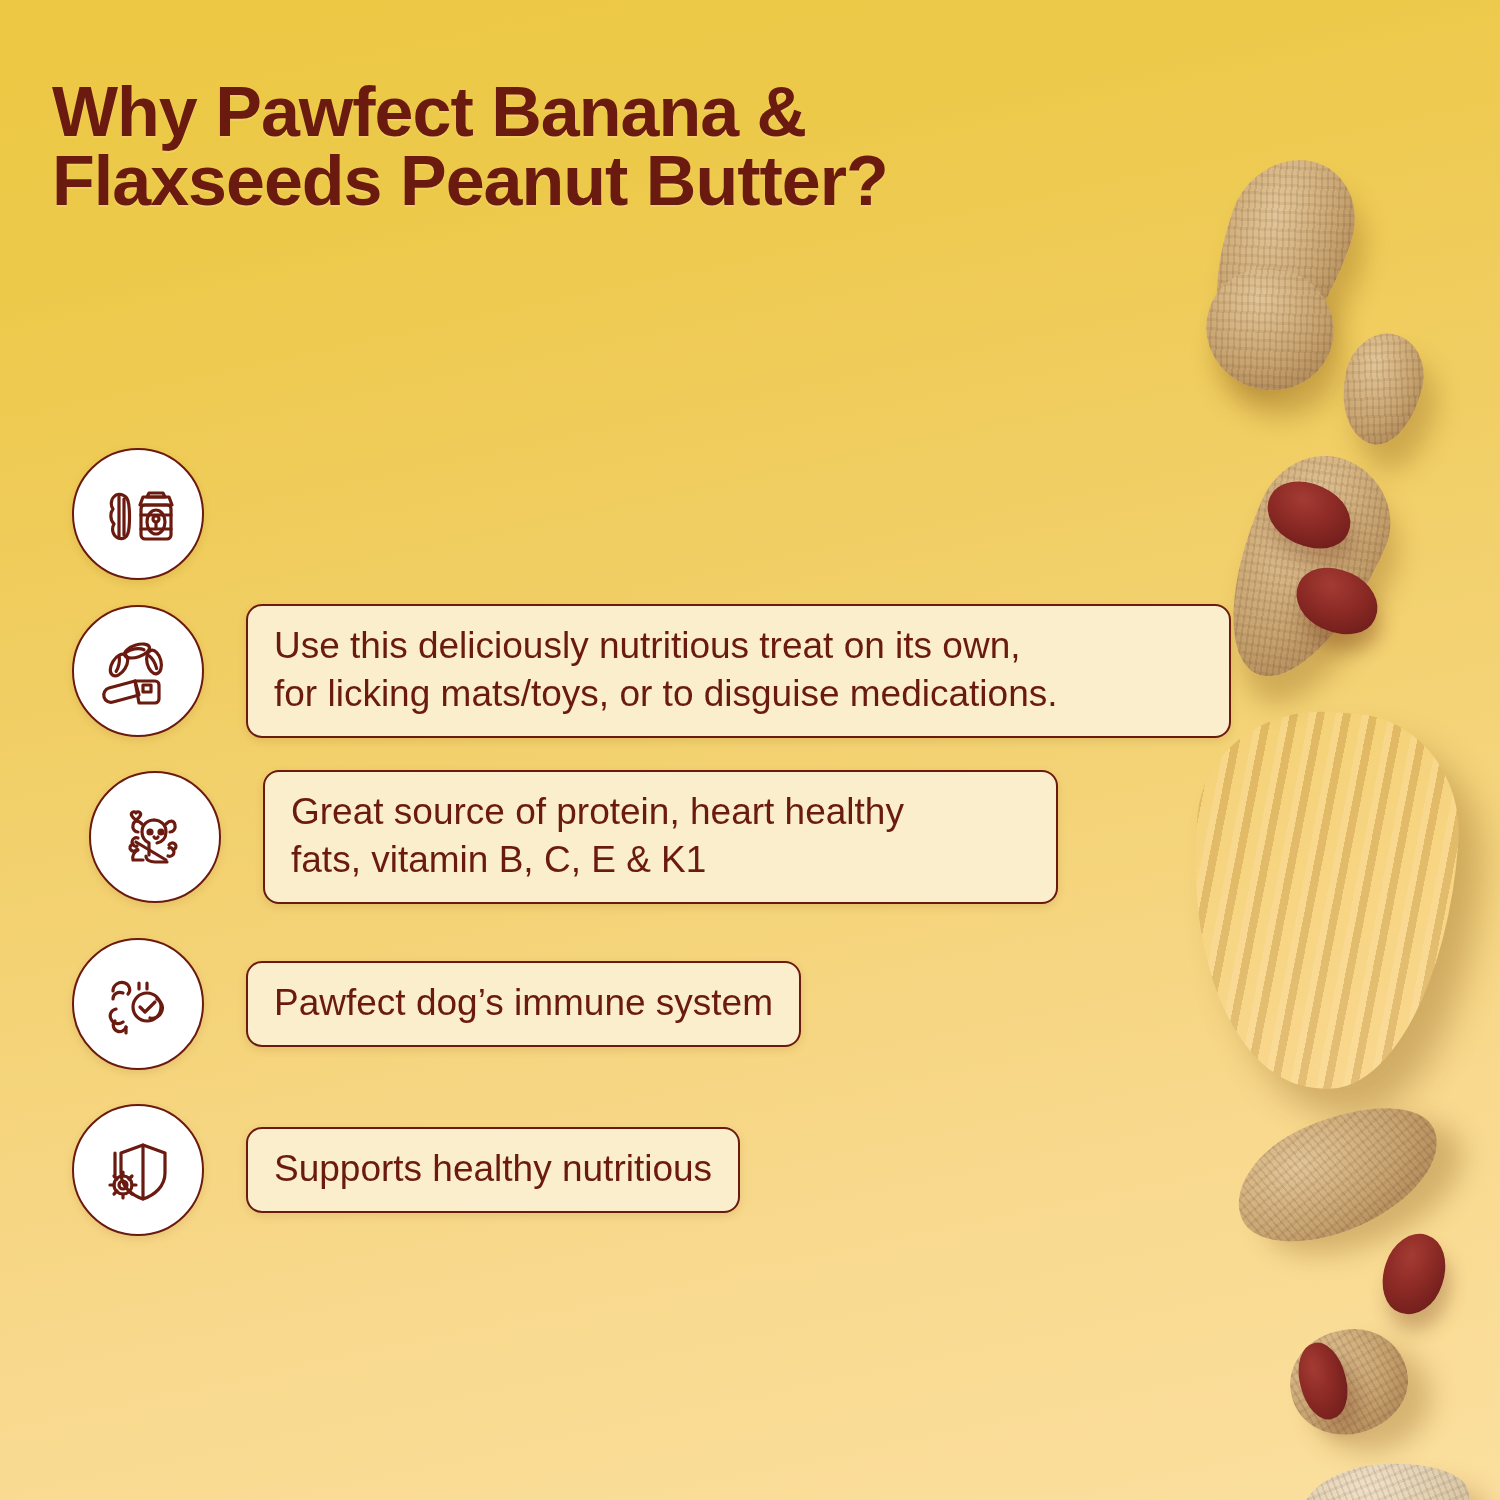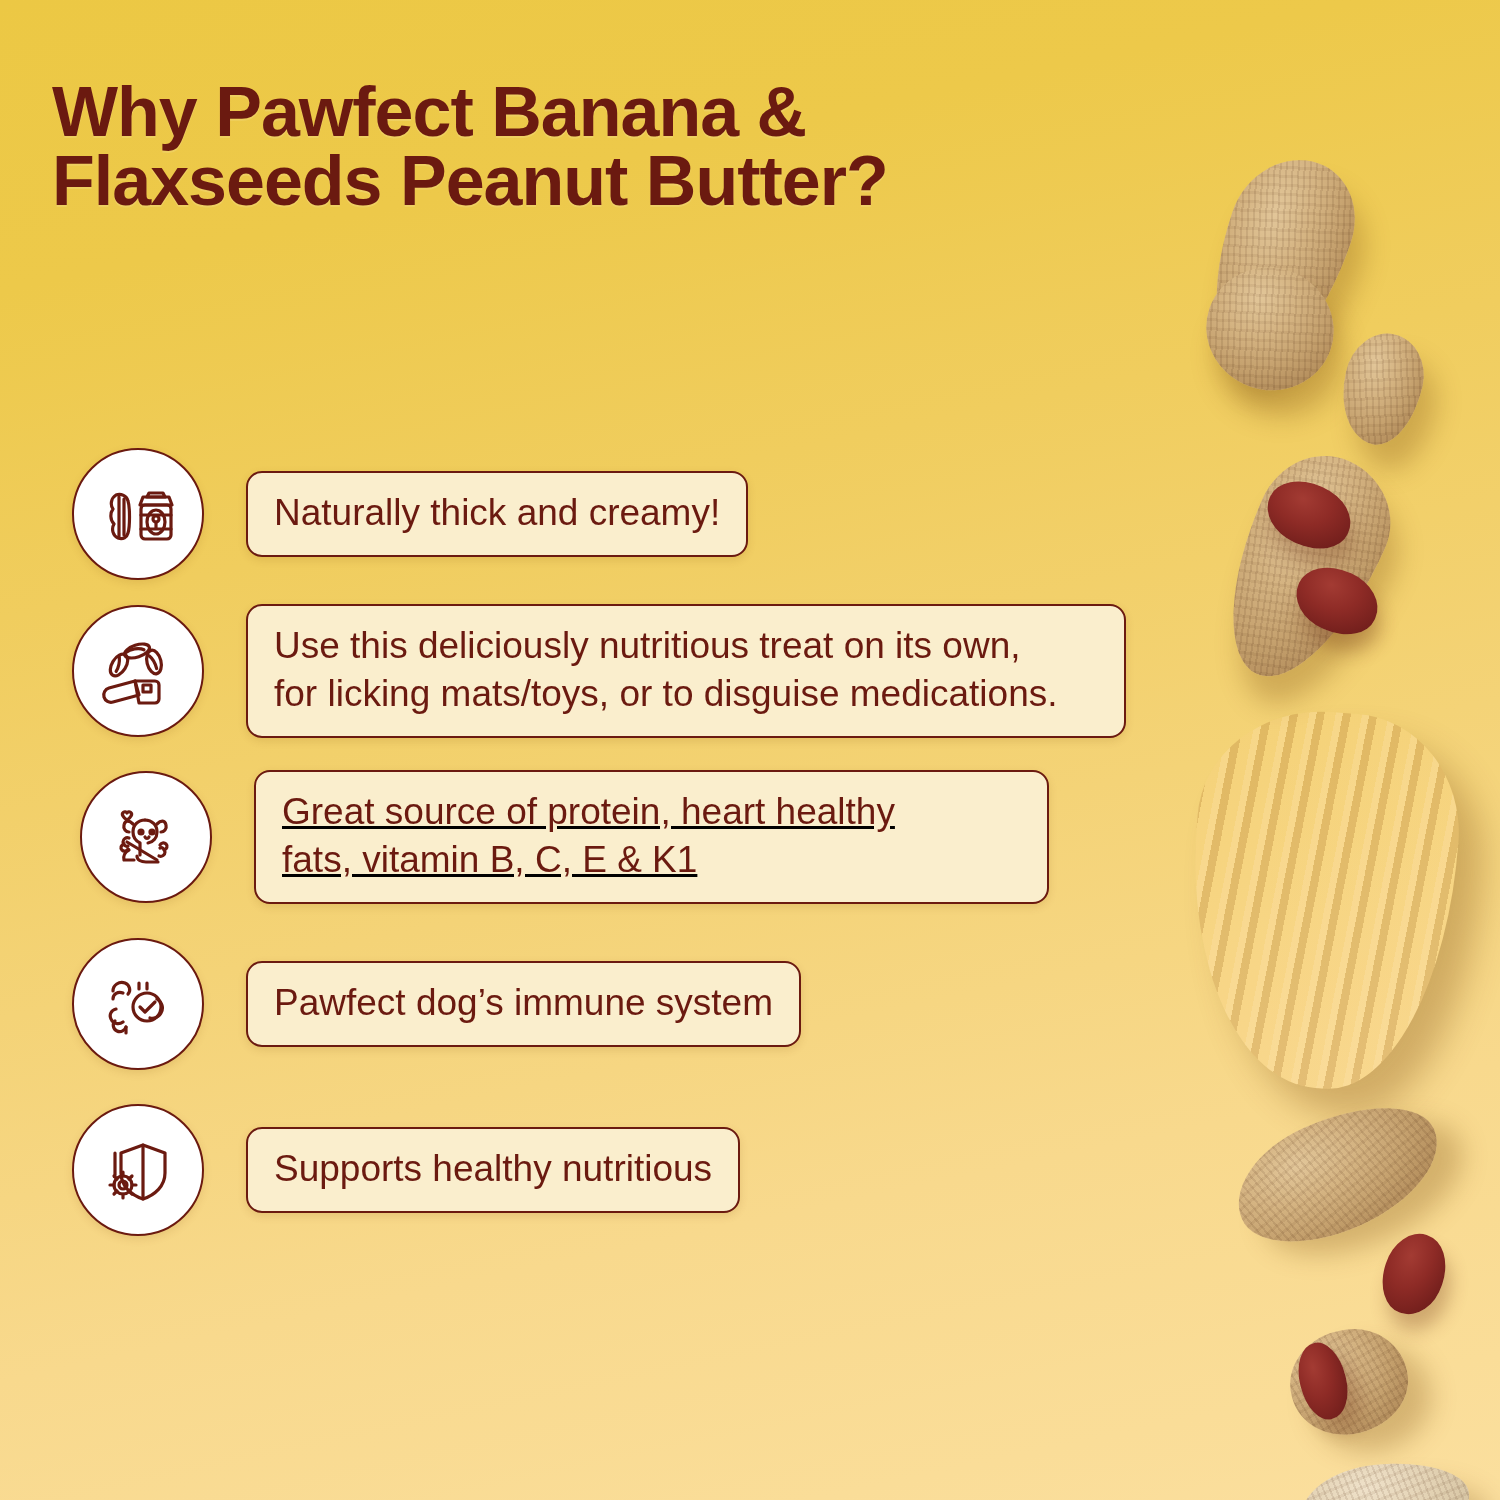--- a/index.html
+++ b/index.html
@@ -41,21 +41,21 @@
     border-radius:16px;
     box-shadow:0 3px 8px rgba(120,70,10,0.14);
     padding:16px 26px 18px 26px;
     color:#6b1a10;
     font-size:37px;
     line-height:1.30;
     white-space:pre-line;
     box-sizing:border-box;
   }
   .b-wide{width:795px;}
-  .b-xwide{width:880px;}
+  .b-xwide{width:985px;}
   .b-fit{display:inline-block;}
   
   .decor{position:absolute;inset:0;pointer-events:none;}
   .shell{
     position:absolute;
     background:radial-gradient(ellipse at 34% 28%, #e2c79c 0%, #d4b484 32%, #c5a270 58%, #ad8757 88%);
     box-shadow:18px 22px 26px rgba(120,72,16,0.28);
   }
   .shell:after{
     content:"";position:absolute;inset:0;border-radius:inherit;
@@ -143,42 +143,41 @@
           <rect x="42" y="30" width="30" height="34" rx="4"></rect>
           <path d="M44 22h26l3 8H41z"></path>
           <path d="M50 18h14l2 4H48z"></path>
           <path d="M42 40h30"></path>
           <path d="M42 54h30"></path>
           <ellipse cx="57" cy="47" rx="9" ry="12"></ellipse>
           <path d="M57 41a3 3 0 1 1 0 6 3 3 0 1 1 0-6z"></path>
           <path d="M57 47v6"></path>
         </svg>
       </div>
-      <div class="bubble b-fit">Naturally thick and creamy!</div>
     </div>
 
     <div class="row" style="left:72px;top:604px;">
       <div class="iconwrap">
         <svg width="78" height="78" viewBox="0 0 78 78" fill="none" stroke="#6b1a10" stroke-width="3.2" stroke-linecap="round" stroke-linejoin="round">
           <ellipse cx="38" cy="19" rx="13" ry="6" transform="rotate(-18 38 19)"></ellipse>
           <path d="M27 17c5-2 14-1 18 3" transform="rotate(-18 38 19)"></path>
           <ellipse cx="20" cy="33" rx="7" ry="12" transform="rotate(32 20 33)"></ellipse>
           <path d="M16 26c3 4 5 10 5 14" transform="rotate(32 20 33)"></path>
           <ellipse cx="55" cy="30" rx="7" ry="12" transform="rotate(-14 55 30)"></ellipse>
           <path d="M52 23c3 4 4 10 4 14" transform="rotate(-14 55 30)"></path>
           <path d="M10 56l26-7 4 14-26 7a4 4 0 0 1-4-14z"></path>
           <path d="M36 49h20a4 4 0 0 1 4 4v14a4 4 0 0 1-4 4H40z"></path>
           <path d="M44 53h8v7h-8z"></path>
         </svg>
       </div>
       <div class="bubble b-xwide">Use this deliciously nutritious treat on its own,
 for licking mats/toys, or to disguise medications.</div>
     </div>
 
-    <div class="row" style="left:80px;top:770px;text-decoration:underline;">
+    <div class="row" style="left:89px;top:770px;">
       <div class="iconwrap">
         <svg width="78" height="78" viewBox="0 0 78 78" fill="none" stroke="#6b1a10" stroke-width="3.2" stroke-linecap="round" stroke-linejoin="round">
           <path d="M16 18c-2-3 2-6 4-3 2-3 6 0 4 3-1 2-4 4-4 4s-3-2-4-4z"></path>
           <path d="M38 22c-7 0-12 5-12 12 0 5 3 9 7 11v12"></path>
           <path d="M38 22c7 0 12 5 12 12 0 6-4 10-9 11"></path>
           <path d="M26 26c-4-4-8-4-9 1-1 4 2 7 5 7"></path>
           <path d="M50 26c4-4 8-4 9 1 1 4-2 7-5 7"></path>
           <circle cx="34" cy="34" r="2" fill="#6b1a10"></circle>
           <circle cx="45" cy="34" r="2" fill="#6b1a10"></circle>
           <path d="M38 39c1 2 3 2 4 0"></path>

